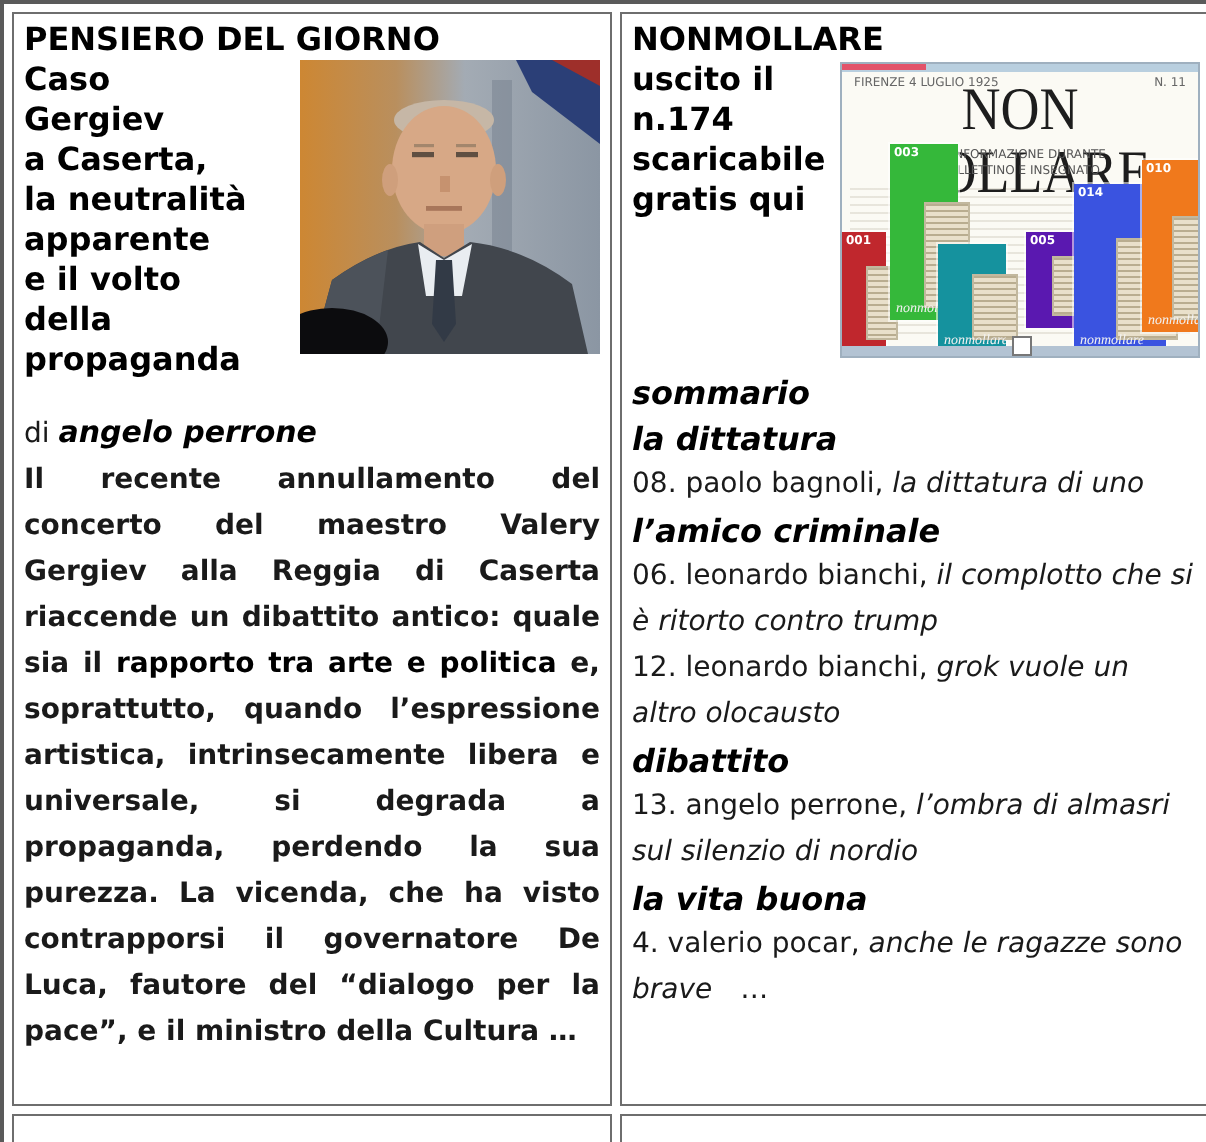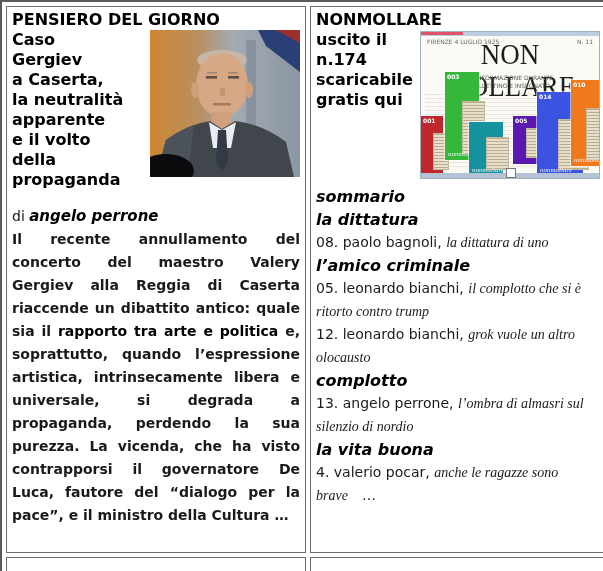--- a/index.html
+++ b/index.html
@@ -71,21 +71,21 @@
     background:#e9e0cb; border:1px solid #c4b astra;
     border:1px solid #c2b89e;
     background-image:repeating-linear-gradient(#b9ad90 0 1px, transparent 1px 3px);
     background-size:100% 100%;
   }
   .cover .scrollbar { position:absolute; left:0; right:0; bottom:0; height:5px; background:#b3c3d3; }
   .cover .handle { position:absolute; left:50%; bottom:0; width:8px; height:8px; margin-left:-4px; background:#fff; border:1px solid #777; }
 
   .sommario { clear:both; margin-top:29px; font-size:14px; line-height:23px; color:#1a1a1a; }
   .som-head { font-weight:bold; font-style:italic; color:#000; font-size:16px; }
-  .som-entry .ttl { font-style:italic;font-family:Liberation Serif, serif; }
+  .som-entry .ttl { font-style:italic; }
   .som-entry .sfx { margin-left:14px; }
 </style>
 </head>
 <body>
 
 <table class="newsletter">
   <tbody>
       <tr class="row-main">
 
     <td class="cell col-left">
@@ -191,23 +191,23 @@
       <div class="subhead">uscito il
 n.174
 scaricabile
 gratis qui</div>
 
       <div class="sommario">
         <div class="som-head">sommario</div>
         <div class="som-head">la dittatura</div>
         <div class="som-entry"><span>08. paolo bagnoli, </span><span class="ttl">la dittatura di uno</span></div>
         <div class="som-head">l’amico criminale</div>
-        <div class="som-entry"><span>05. leonardo bianchi, </span><span class="ttl">il complotto che si è ritorto contro trump</span></div>
+        <div class="som-entry"><span>06. leonardo bianchi, </span><span class="ttl">il complotto che si è ritorto contro trump</span></div>
         <div class="som-entry"><span>12. leonardo bianchi, </span><span class="ttl">grok vuole un altro olocausto</span></div>
-        <div class="som-head">complotto</div>
+        <div class="som-head">dibattito</div>
         <div class="som-entry"><span>13. angelo perrone, </span><span class="ttl">l’ombra di almasri sul silenzio di nordio</span></div>
         <div class="som-head">la vita buona</div>
         <div class="som-entry"><span>4. valerio pocar, </span><span class="ttl">anche le ragazze sono brave</span><span class="sfx">…</span></div>
       </div>
     </td>
   </tr>
 
   <tr class="row-next">
     <td class="cell"></td>
     <td class="cell"></td>

